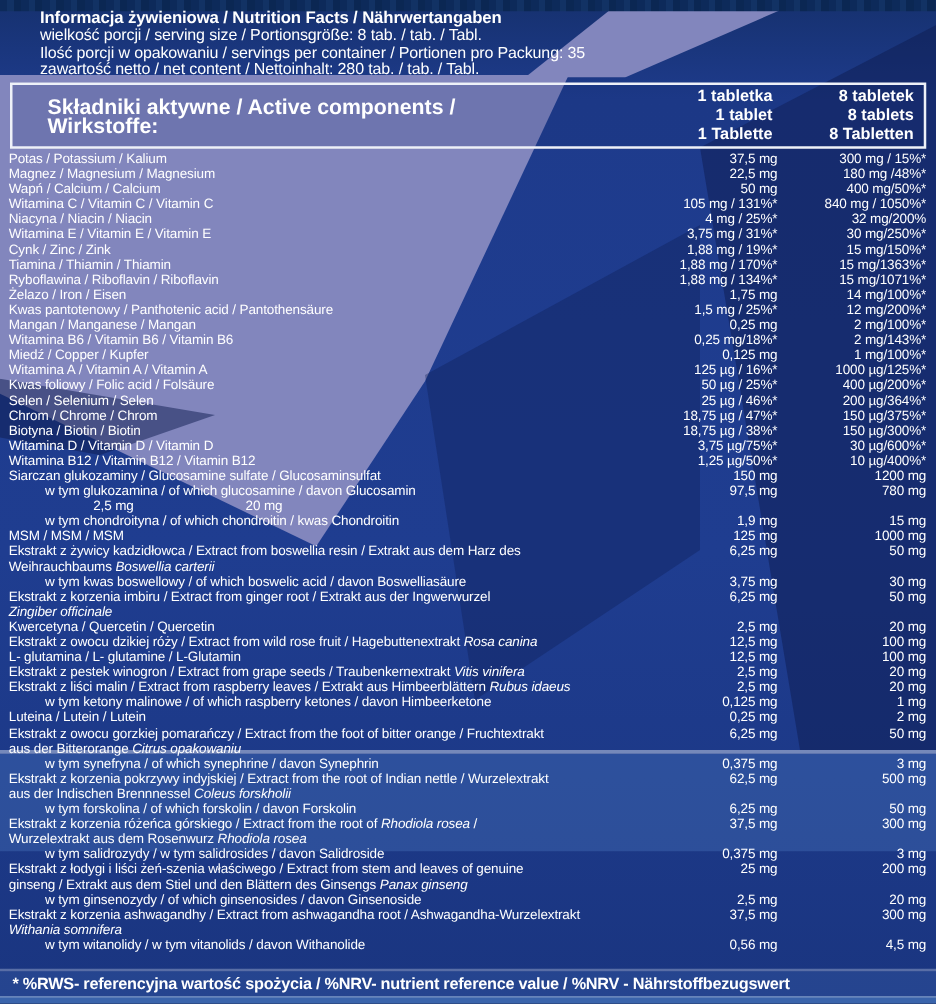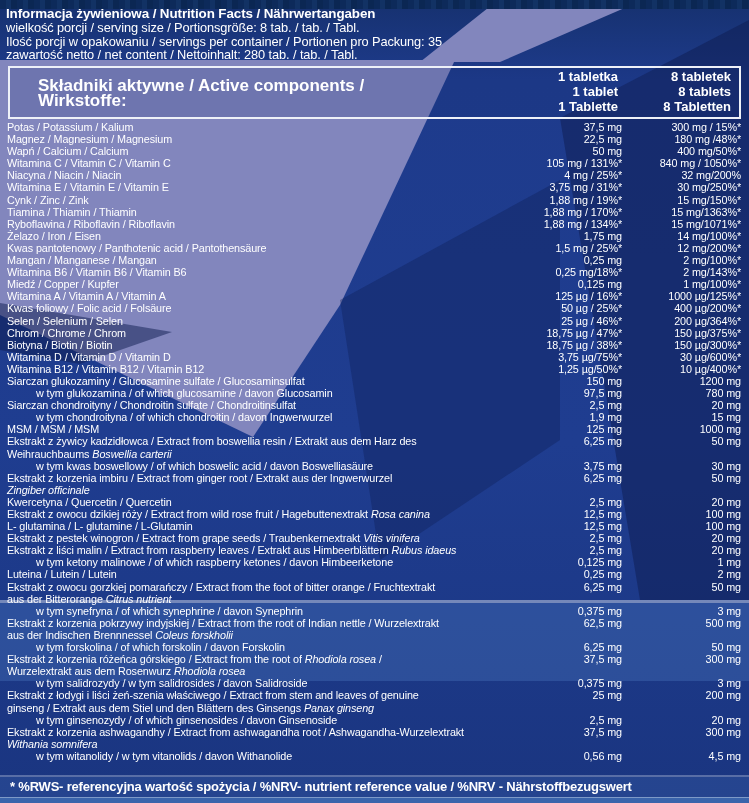--- a/index.html
+++ b/index.html
@@ -18,21 +18,21 @@
   .dark-left   { background:rgba(13,27,80,0.5); clip-path:polygon(0px 303px,172px 332px,80px 364px,0px 350px); }
   .band-line1 { position:absolute; left:0; top:600px; width:100%; height:3px; background:rgba(205,215,235,0.5); }
   .band-fill1 { position:absolute; left:0; top:603px; width:100%; height:78px; background:rgba(90,140,210,0.28); }
   .band-line2 { position:absolute; left:0; top:775px; width:100%; height:2px; background:rgba(205,215,235,0.35); }
   .band-fill2 { position:absolute; left:0; top:777px; width:100%; height:20px; background:rgba(90,140,210,0.18); }
   .bottom-strip { position:absolute; left:0; top:797px; width:100%; height:6px;
     background:#3a64ab; border-top:1px solid rgba(255,255,255,0.35); }
 
   .content { position:absolute; inset:0; z-index:3; }
 
-  .header-block { position:absolute; left:6px; top:7px; line-height:13.4px; font-size:12.8px; letter-spacing:-0.1px; }
+  .header-block { position:absolute; left:32px; top:7px; line-height:13.4px; font-size:12.8px; letter-spacing:-0.1px; }
   .header-block .title { font-weight:bold; font-size:13.4px; margin-bottom:1px; }
 
   .header-box { position:absolute; left:8px; right:8px; top:66px; height:53px;
     border:2px solid #eef1f8; box-sizing:border-box; display:flex; align-items:center;
     background:rgba(22,44,110,0.18); }
   .hb-label { flex:1; padding-left:28px; font-weight:bold; font-size:17px; line-height:15px; white-space:pre-line; }
   .hb-col  { width:100px; text-align:right; font-weight:bold; font-size:13px; line-height:14.8px; white-space:pre-line; }
   .hb-col2 { width:121px; padding-right:8px; box-sizing:border-box; }
 
   .rows { position:absolute; left:0; right:0; top:121px; }
@@ -191,26 +191,25 @@
           <div class="name">Siarczan glukozaminy / Glucosamine sulfate / Glucosaminsulfat</div>
           <div class="v1">150 mg</div>
           <div class="v8">1200 mg</div>
         </div>
         <div class="row indent">
           <div class="name">w tym glukozamina / of which glucosamine / davon Glucosamin</div>
           <div class="v1">97,5 mg</div>
           <div class="v8">780 mg</div>
         </div>
         <div class="row">
-          <div class="name">Siarczan chondroityny / Chondroitin sulfate / Chondroitinsulfat</div>
-          <div class="v1">2,5 mg</div>
-          <div class="v8">20 mg</div>
-        </div>
-        <div class="row indent">
-          <div class="name">w tym chondroityna / of which chondroitin / davon Ingwerwurzel</div>
+          <div class="v1">2,5 mg</div>
+          <div class="v8">20 mg</div>
+        </div>
+        <div class="row indent">
+          <div class="name">w tym chondroityna / of which chondroitin / kwas Chondroitin</div>
           <div class="v1">1,9 mg</div>
           <div class="v8">15 mg</div>
         </div>
         <div class="row">
           <div class="name">MSM / MSM / MSM</div>
           <div class="v1">125 mg</div>
           <div class="v8">1000 mg</div>
         </div>
         <div class="row">
           <div class="name">Ekstrakt z żywicy kadzidłowca / Extract from boswellia resin / Extrakt aus dem Harz des<br>Weihrauchbaums <i>Boswellia carterii</i></div>
@@ -256,21 +255,21 @@
           <div class="name">w tym ketony malinowe / of which raspberry ketones / davon Himbeerketone</div>
           <div class="v1">0,125 mg</div>
           <div class="v8">1 mg</div>
         </div>
         <div class="row">
           <div class="name">Luteina / Lutein / Lutein</div>
           <div class="v1">0,25 mg</div>
           <div class="v8">2 mg</div>
         </div>
         <div class="row">
-          <div class="name">Ekstrakt z owocu gorzkiej pomarańczy / Extract from the foot of bitter orange / Fruchtextrakt<br>aus der Bitterorange <i>Citrus nutrient</i></div>
+          <div class="name">Ekstrakt z owocu gorzkiej pomarańczy / Extract from the foot of bitter orange / Fruchtextrakt<br>aus der Bitterorange <i>Citrus opakowaniu</i></div>
           <div class="v1">6,25 mg</div>
           <div class="v8">50 mg</div>
         </div>
         <div class="row indent">
           <div class="name">w tym synefryna / of which synephrine / davon Synephrin</div>
           <div class="v1">0,375 mg</div>
           <div class="v8">3 mg</div>
         </div>
         <div class="row">
           <div class="name">Ekstrakt z korzenia pokrzywy indyjskiej / Extract from the root of Indian nettle / Wurzelextrakt<br>aus der Indischen Brennnessel <i>Coleus forskholii</i></div>

